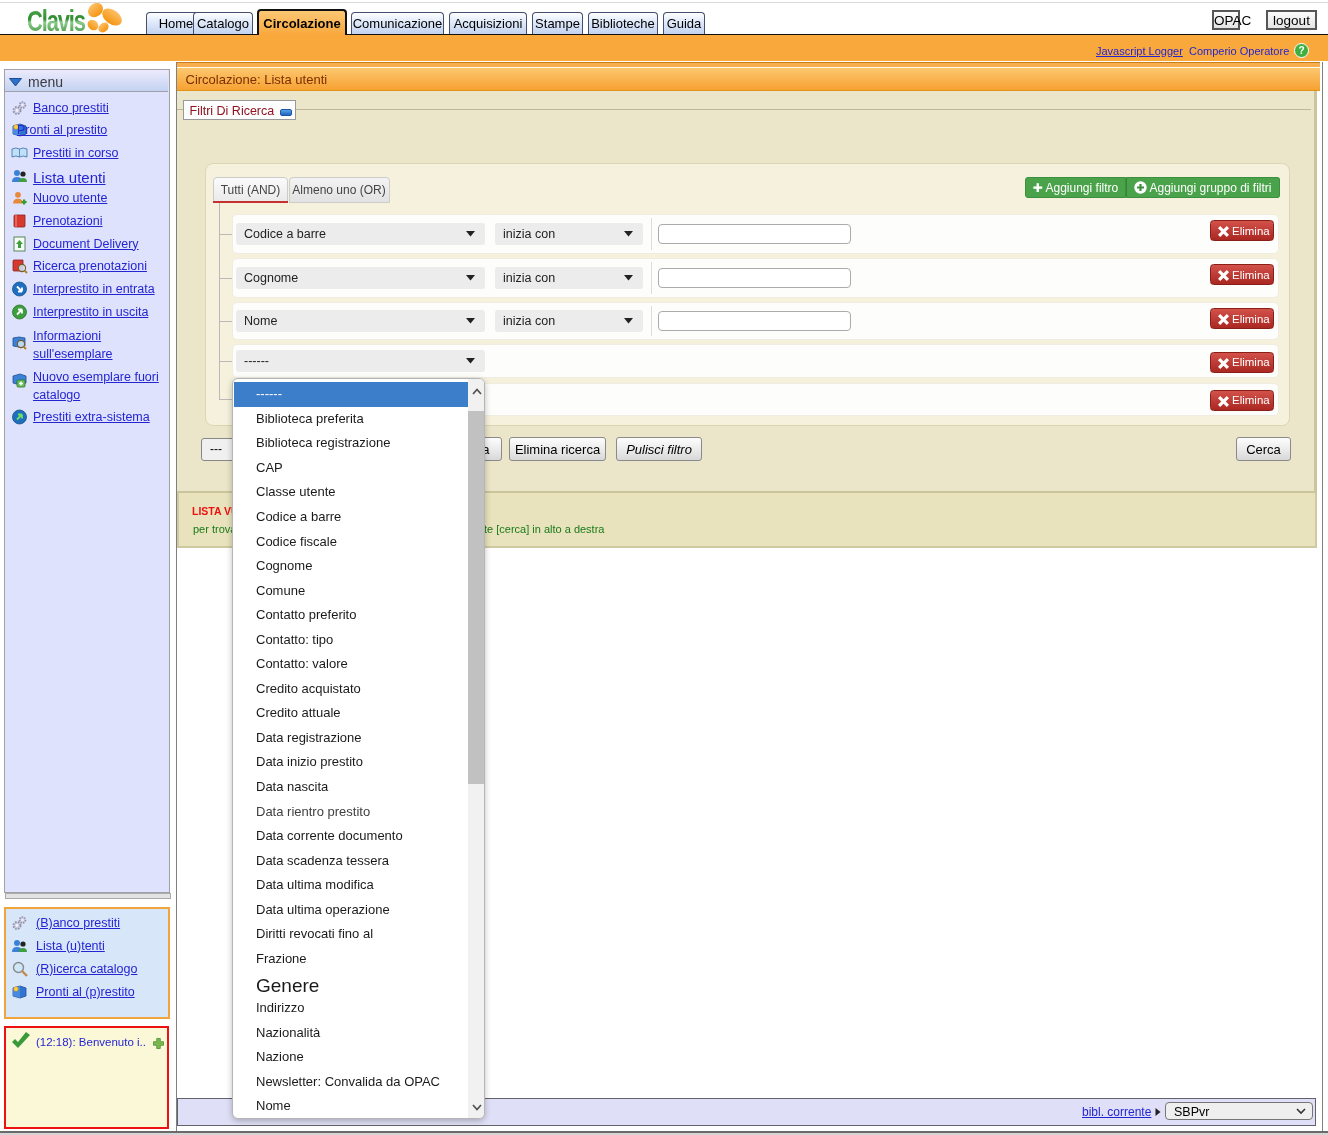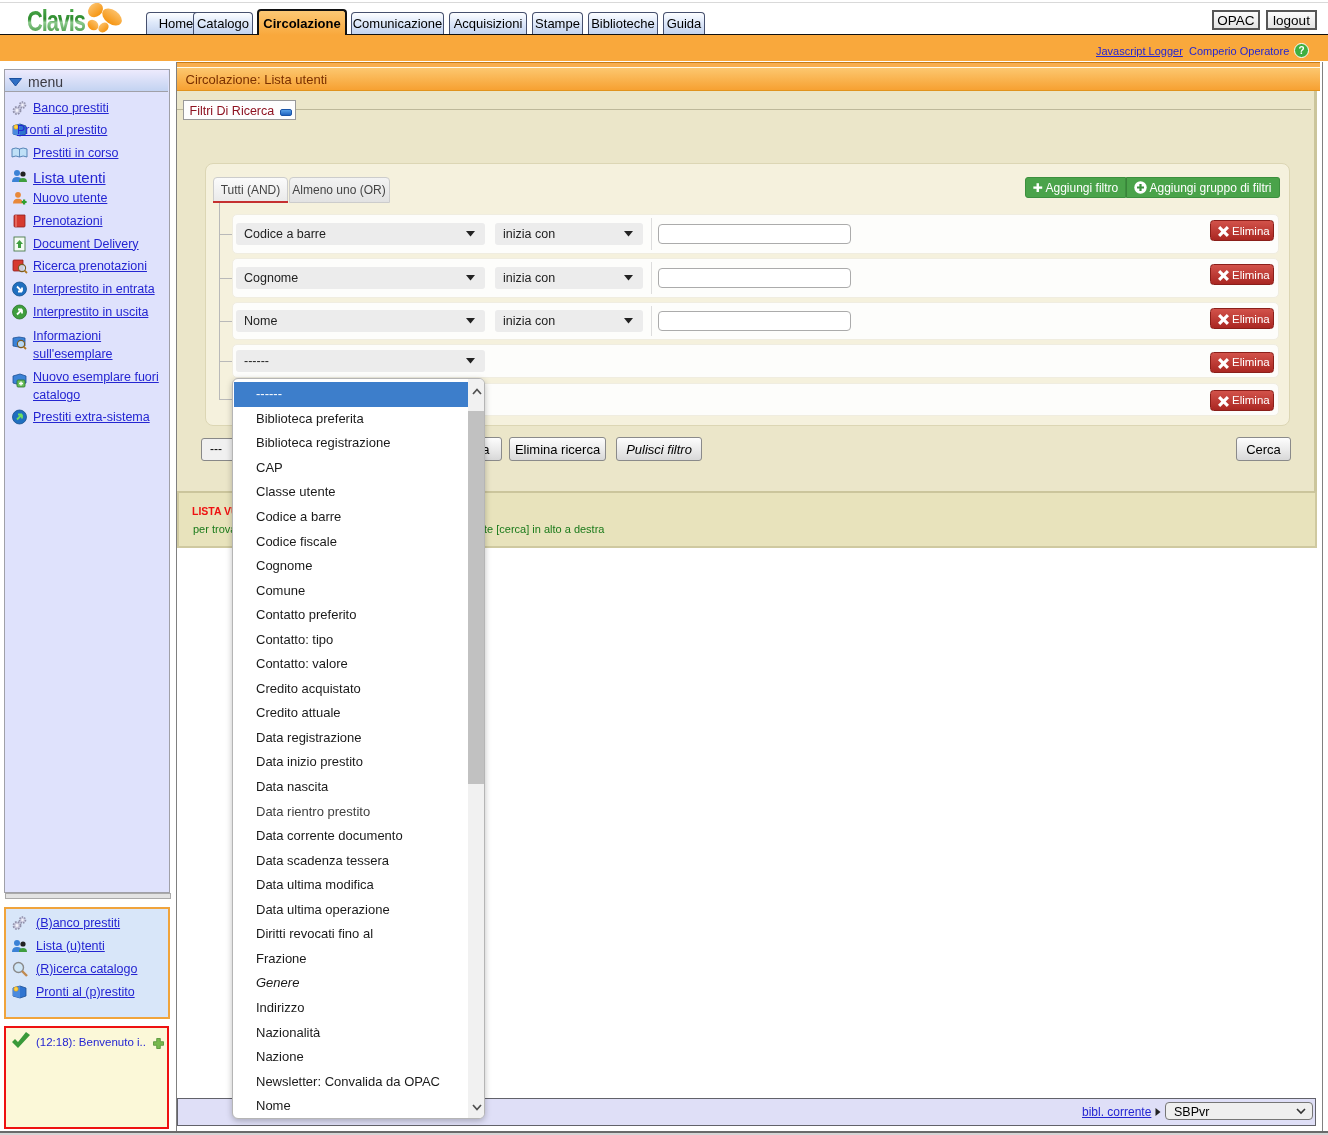--- a/index.html
+++ b/index.html
@@ -45,21 +45,21 @@
 <div class="abs" style="left:0;top:33.5px;width:1328px;height:1.5px;background:#111;"></div>
 <div class="tab" style="left:146px;width:60px;">Home</div>
 <div class="tab" style="left:193px;width:60px;">Catalogo</div>
 <div class="tab" style="left:257px;width:90px;top:9px;height:26px;line-height:25px;border:2px solid #111;border-bottom:none;background:linear-gradient(#fcc874,#f9a83c);font-weight:bold;">Circolazione</div>
 <div class="tab" style="left:351px;width:93px;">Comunicazione</div>
 <div class="tab" style="left:449px;width:78px;">Acquisizioni</div>
 <div class="tab" style="left:532px;width:51px;">Stampe</div>
 <div class="tab" style="left:588px;width:70px;">Biblioteche</div>
 <div class="tab" style="left:663px;width:42px;">Guida</div>
 
-<div class="gbtn" style="left:1212px;top:10px;width:48px;height:20px;line-height:17px;border:2px solid #565656;border-radius:0;background:linear-gradient(#fbfbfb,#e3e3e3);">OPAC</div>
+<div class="gbtn" style="left:1212px;top:10px;width:28px;height:20px;line-height:17px;border:2px solid #565656;border-radius:0;background:linear-gradient(#fbfbfb,#e3e3e3);">OPAC</div>
 <div class="gbtn" style="left:1266px;top:10px;width:51px;height:20px;line-height:17px;border:2px solid #565656;border-radius:0;background:linear-gradient(#fbfbfb,#e3e3e3);">logout</div>
 
 <div class="abs" style="left:0;top:35px;width:1328px;height:26px;background:#f9a83c;"></div>
 <div class="abs" style="left:1096px;top:44.5px;font-size:11px;"><a href="#">Javascript Logger</a></div>
 <div class="abs" style="left:1189px;top:44.5px;font-size:11px;color:#2425d2;">Comperio Operatore</div>
 <div class="abs" style="left:1294px;top:43px;">
   <svg width="15" height="15">
       <circle cx="7.5" cy="7.5" r="7" fill="#3faf3f" stroke="#fff" stroke-width="1"></circle>
       <text x="7.5" y="11" font-size="10" font-weight="bold" fill="#fff" text-anchor="middle">?</text>
     </svg>
@@ -348,21 +348,21 @@
 <div class="abs" style="left:23px;top:351.4px;font-size:13px;color:#1a1a1a;">Data registrazione</div>
 <div class="abs" style="left:23px;top:375.9px;font-size:13px;color:#1a1a1a;">Data inizio prestito</div>
 <div class="abs" style="left:23px;top:400.5px;font-size:13px;color:#1a1a1a;">Data nascita</div>
 <div class="abs" style="left:23px;top:425.1px;font-size:13px;color:#404040;">Data rientro prestito</div>
 <div class="abs" style="left:23px;top:449.6px;font-size:13px;color:#1a1a1a;">Data corrente documento</div>
 <div class="abs" style="left:23px;top:474.1px;font-size:13px;color:#1a1a1a;">Data scadenza tessera</div>
 <div class="abs" style="left:23px;top:498.7px;font-size:13px;color:#1a1a1a;">Data ultima modifica</div>
 <div class="abs" style="left:23px;top:523.2px;font-size:13px;color:#1a1a1a;">Data ultima operazione</div>
 <div class="abs" style="left:23px;top:547.8px;font-size:13px;color:#1a1a1a;">Diritti revocati fino al</div>
 <div class="abs" style="left:23px;top:572.3px;font-size:13px;color:#1a1a1a;">Frazione</div>
-<div class="abs" style="left:23px;top:596.9px;font-size:13px;color:#1a1a1a;font-style:italic;">Genere</div>
+<div class="abs" style="left:23px;top:596.9px;font-size:19px;color:#1a1a1a;">Genere</div>
 <div class="abs" style="left:23px;top:621.5px;font-size:13px;color:#1a1a1a;">Indirizzo</div>
 <div class="abs" style="left:23px;top:646.0px;font-size:13px;color:#1a1a1a;">Nazionalità</div>
 <div class="abs" style="left:23px;top:670.5px;font-size:13px;color:#1a1a1a;">Nazione</div>
 <div class="abs" style="left:23px;top:695.1px;font-size:13px;color:#1a1a1a;">Newsletter: Convalida da OPAC</div>
 <div class="abs" style="left:23px;top:719.7px;font-size:13px;color:#1a1a1a;">Nome</div>
 <div class="abs" style="left:235px;top:0;width:17px;height:741.5px;background:#f1f1f1;"></div>
 <div class="abs" style="left:235px;top:32px;width:17px;height:373px;background:#c1c1c1;"></div>
 <svg class="abs" style="left:239px;top:9px;" width="10" height="7">
       <polyline points="1,6 5,1.5 9,6" fill="none" stroke="#505050" stroke-width="1.7"></polyline>
     </svg>

